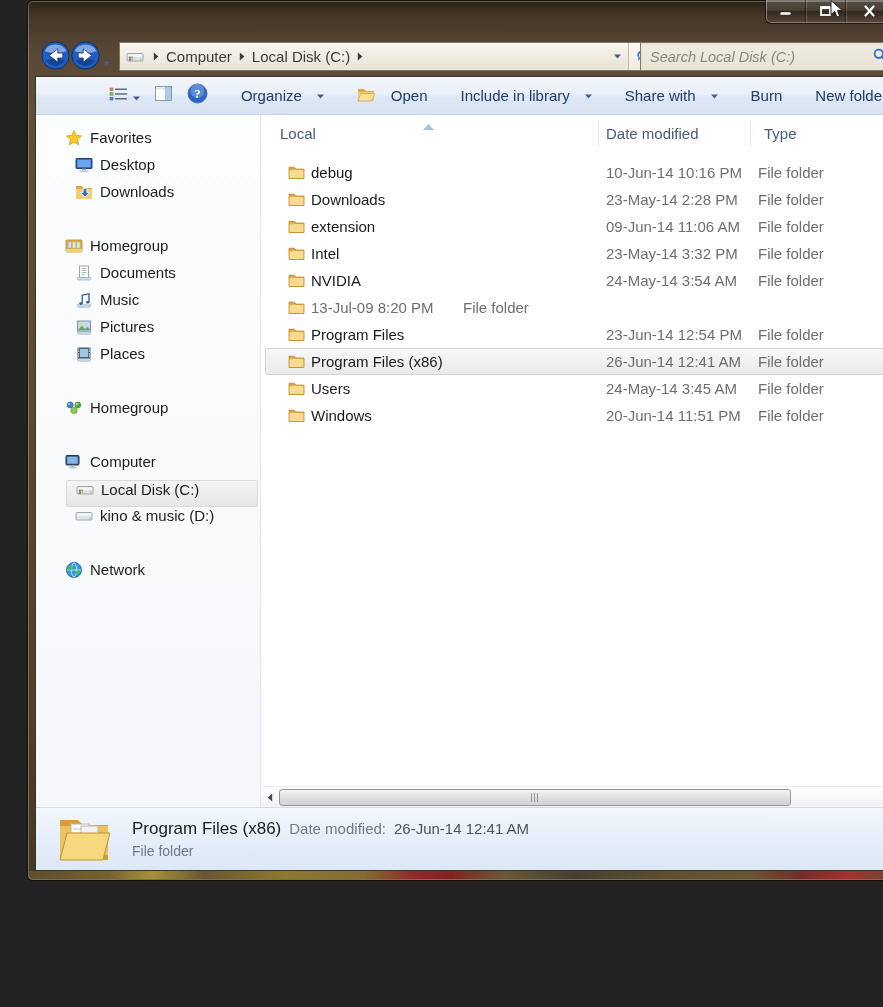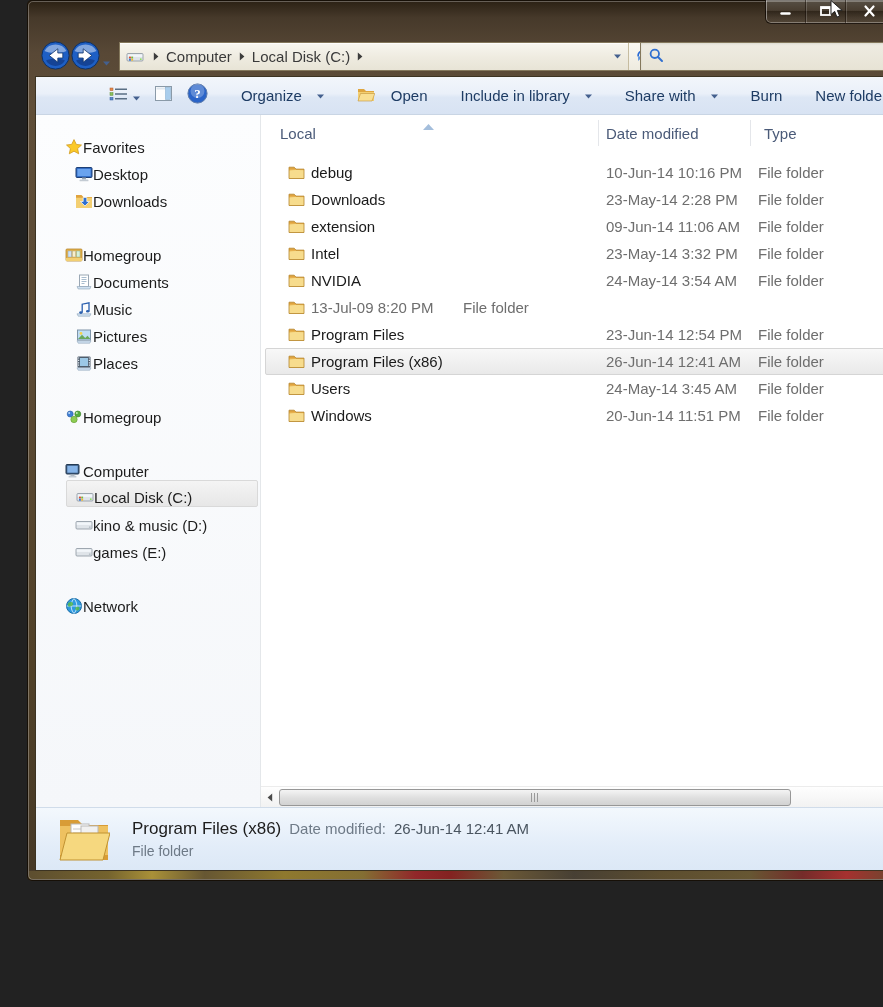--- a/index.html
+++ b/index.html
@@ -36,21 +36,21 @@
   .content{position:absolute;left:8px;right:8px;top:76px;bottom:10px;background:#fff;border:1px solid #3c3322;display:flex;flex-direction:column;z-index:10;}
   .toolbar{height:37px;flex:0 0 37px;display:flex;align-items:center;padding:0 14px 0 26px;column-gap:33px;
     background:linear-gradient(180deg,#f2f6fb,#eaf0f9 45%,#dde7f5 55%,#d8e3f3);border-bottom:1px solid #c9d5e4;}
   .tb-item{display:flex;align-items:center;gap:16px;font-size:15px;color:#1e3c64;cursor:default;white-space:nowrap;}
   .tb-caret{display:flex;align-items:center;margin-left:-1px;padding-top:2px;}
   .tb-right{margin-left:auto;display:flex;align-items:center;gap:15px;}
   .tb-views{display:flex;align-items:center;gap:5px;}
   .main{flex:1;display:flex;min-height:0;}
   
   .sidebar{width:224px;flex:0 0 224px;background:linear-gradient(180deg,#fcfdfe,#f5f7fa);border-right:1px solid #e4e7ea;padding-top:14px;overflow:hidden;}
-  .sb-item{display:flex;align-items:flex-end;height:27px;padding-left:8px;margin:0 2px 0 20px;border-radius:2px;font-size:15px;color:#1c1c1c;cursor:default;white-space:nowrap;}
+  .sb-item{display:flex;align-items:flex-start;height:27px;padding-left:8px;margin:0 2px 0 20px;border-radius:2px;gap:7px;font-size:15px;color:#1c1c1c;cursor:default;white-space:nowrap;}
   .sb-item.lvl1{margin-left:30px;}
   .sb-item.gap{margin-top:27px;}
   .sb-item.selected{background:linear-gradient(180deg,#f4f4f4,#e7e7e7);border:1px solid #d9d9d9;height:25px;}
   .sb-icon{width:19px;height:18px;display:flex;align-items:center;justify-content:center;flex:0 0 19px;}
   
   .filepane{flex:1;position:relative;display:flex;flex-direction:column;background:#fff;min-width:0;}
   .cols-header{height:36px;flex:0 0 36px;position:relative;display:flex;align-items:center;padding-left:19px;font-size:15px;color:#4a5a78;}
   .col-name{width:326px;cursor:default;}
   .col-date{width:158px;cursor:default;}
   .col-type{flex:1;cursor:default;}
@@ -166,20 +166,21 @@
           <span><svg width="16" height="16" viewBox="0 0 16 16">
               <path d="M3.2 9.5A5 5 0 0 1 12 5.6" fill="none" stroke="#2a6ad4" stroke-width="1.7"></path>
               <path d="M12.9 2v4.6H8.3z" fill="#2a6ad4"></path>
               <path d="M12.8 6.5A5 5 0 0 1 4 10.4" fill="none" stroke="#5c94de" stroke-width="1.7"></path>
               <path d="M3.1 14V9.4h4.6z" fill="#5c94de"></path>
             </svg></span>
         </span>
     </div>
 
     <div class="search-bar">
+      <input class="search-input" type="text" placeholder="Search Local Disk (C:)" style="">
       <span><svg width="16" height="16" viewBox="0 0 16 16">
             <circle cx="6.8" cy="6.8" r="4.2" fill="none" stroke="#2f6fd0" stroke-width="1.8"></circle>
             <path d="M10 10l4 4" stroke="#2f6fd0" stroke-width="2" stroke-linecap="round"></path>
           </svg></span>
     </div>
   </div>
 
   <div class="content">
 
     <div class="toolbar">
@@ -403,30 +404,20 @@
             <span class="sb-icon">
               <svg width="18" height="14" viewBox="0 0 18 14">
                 <rect x="1" y="3.5" width="16" height="7.5" rx="1" fill="#dfe4e9" stroke="#8a949e" stroke-width=".8"></rect>
                 <rect x="1.8" y="4.5" width="14.4" height="2.4" fill="#f2f6fa"></rect>
                 <circle cx="14.8" cy="9.2" r=".9" fill="#b8c0c8"></circle>
               </svg>
             </span>
             <span>kino &amp; music (D:)</span>
           </div>
 
-          <div class="sb-item lvl1">
-            <span class="sb-icon">
-              <svg width="18" height="14" viewBox="0 0 18 14">
-                <rect x="1" y="3.5" width="16" height="7.5" rx="1" fill="#dfe4e9" stroke="#8a949e" stroke-width=".8"></rect>
-                <rect x="1.8" y="4.5" width="14.4" height="2.4" fill="#f2f6fa"></rect>
-                <circle cx="14.8" cy="9.2" r=".9" fill="#b8c0c8"></circle>
-              </svg>
-            </span>
-            <span>games (E:)</span>
-          </div>
 
           <div class="sb-item gap lvl0">
             <span class="sb-icon">
               <svg width="18" height="18" viewBox="0 0 18 18">
                 <circle cx="9" cy="9" r="7.5" fill="#2f9ae0" stroke="#1d6fa8"></circle>
                 <path d="M1.5 9h15M9 1.5c3.8 4 3.8 11 0 15-3.8-4-3.8-11 0-15" stroke="#cfeafc" stroke-width=".9" fill="none"></path>
                 <path d="M4 5.5c1.8-.8 3.4-.4 4 .8.8 1.5-.8 2.2-2 3-1 .7-2.4.6-3-.6-.5-1.2 0-2.6 1-3.2z" fill="#57b84a" opacity=".85"></path>
                 <path d="M11.5 10c1.4-.5 2.8 0 3 1.2.2 1-.8 2-2 2.2-1 .2-2-.4-2.2-1.4-.2-.9.3-1.7 1.2-2z" fill="#57b84a" opacity=".85"></path>
               </svg>
             </span>

